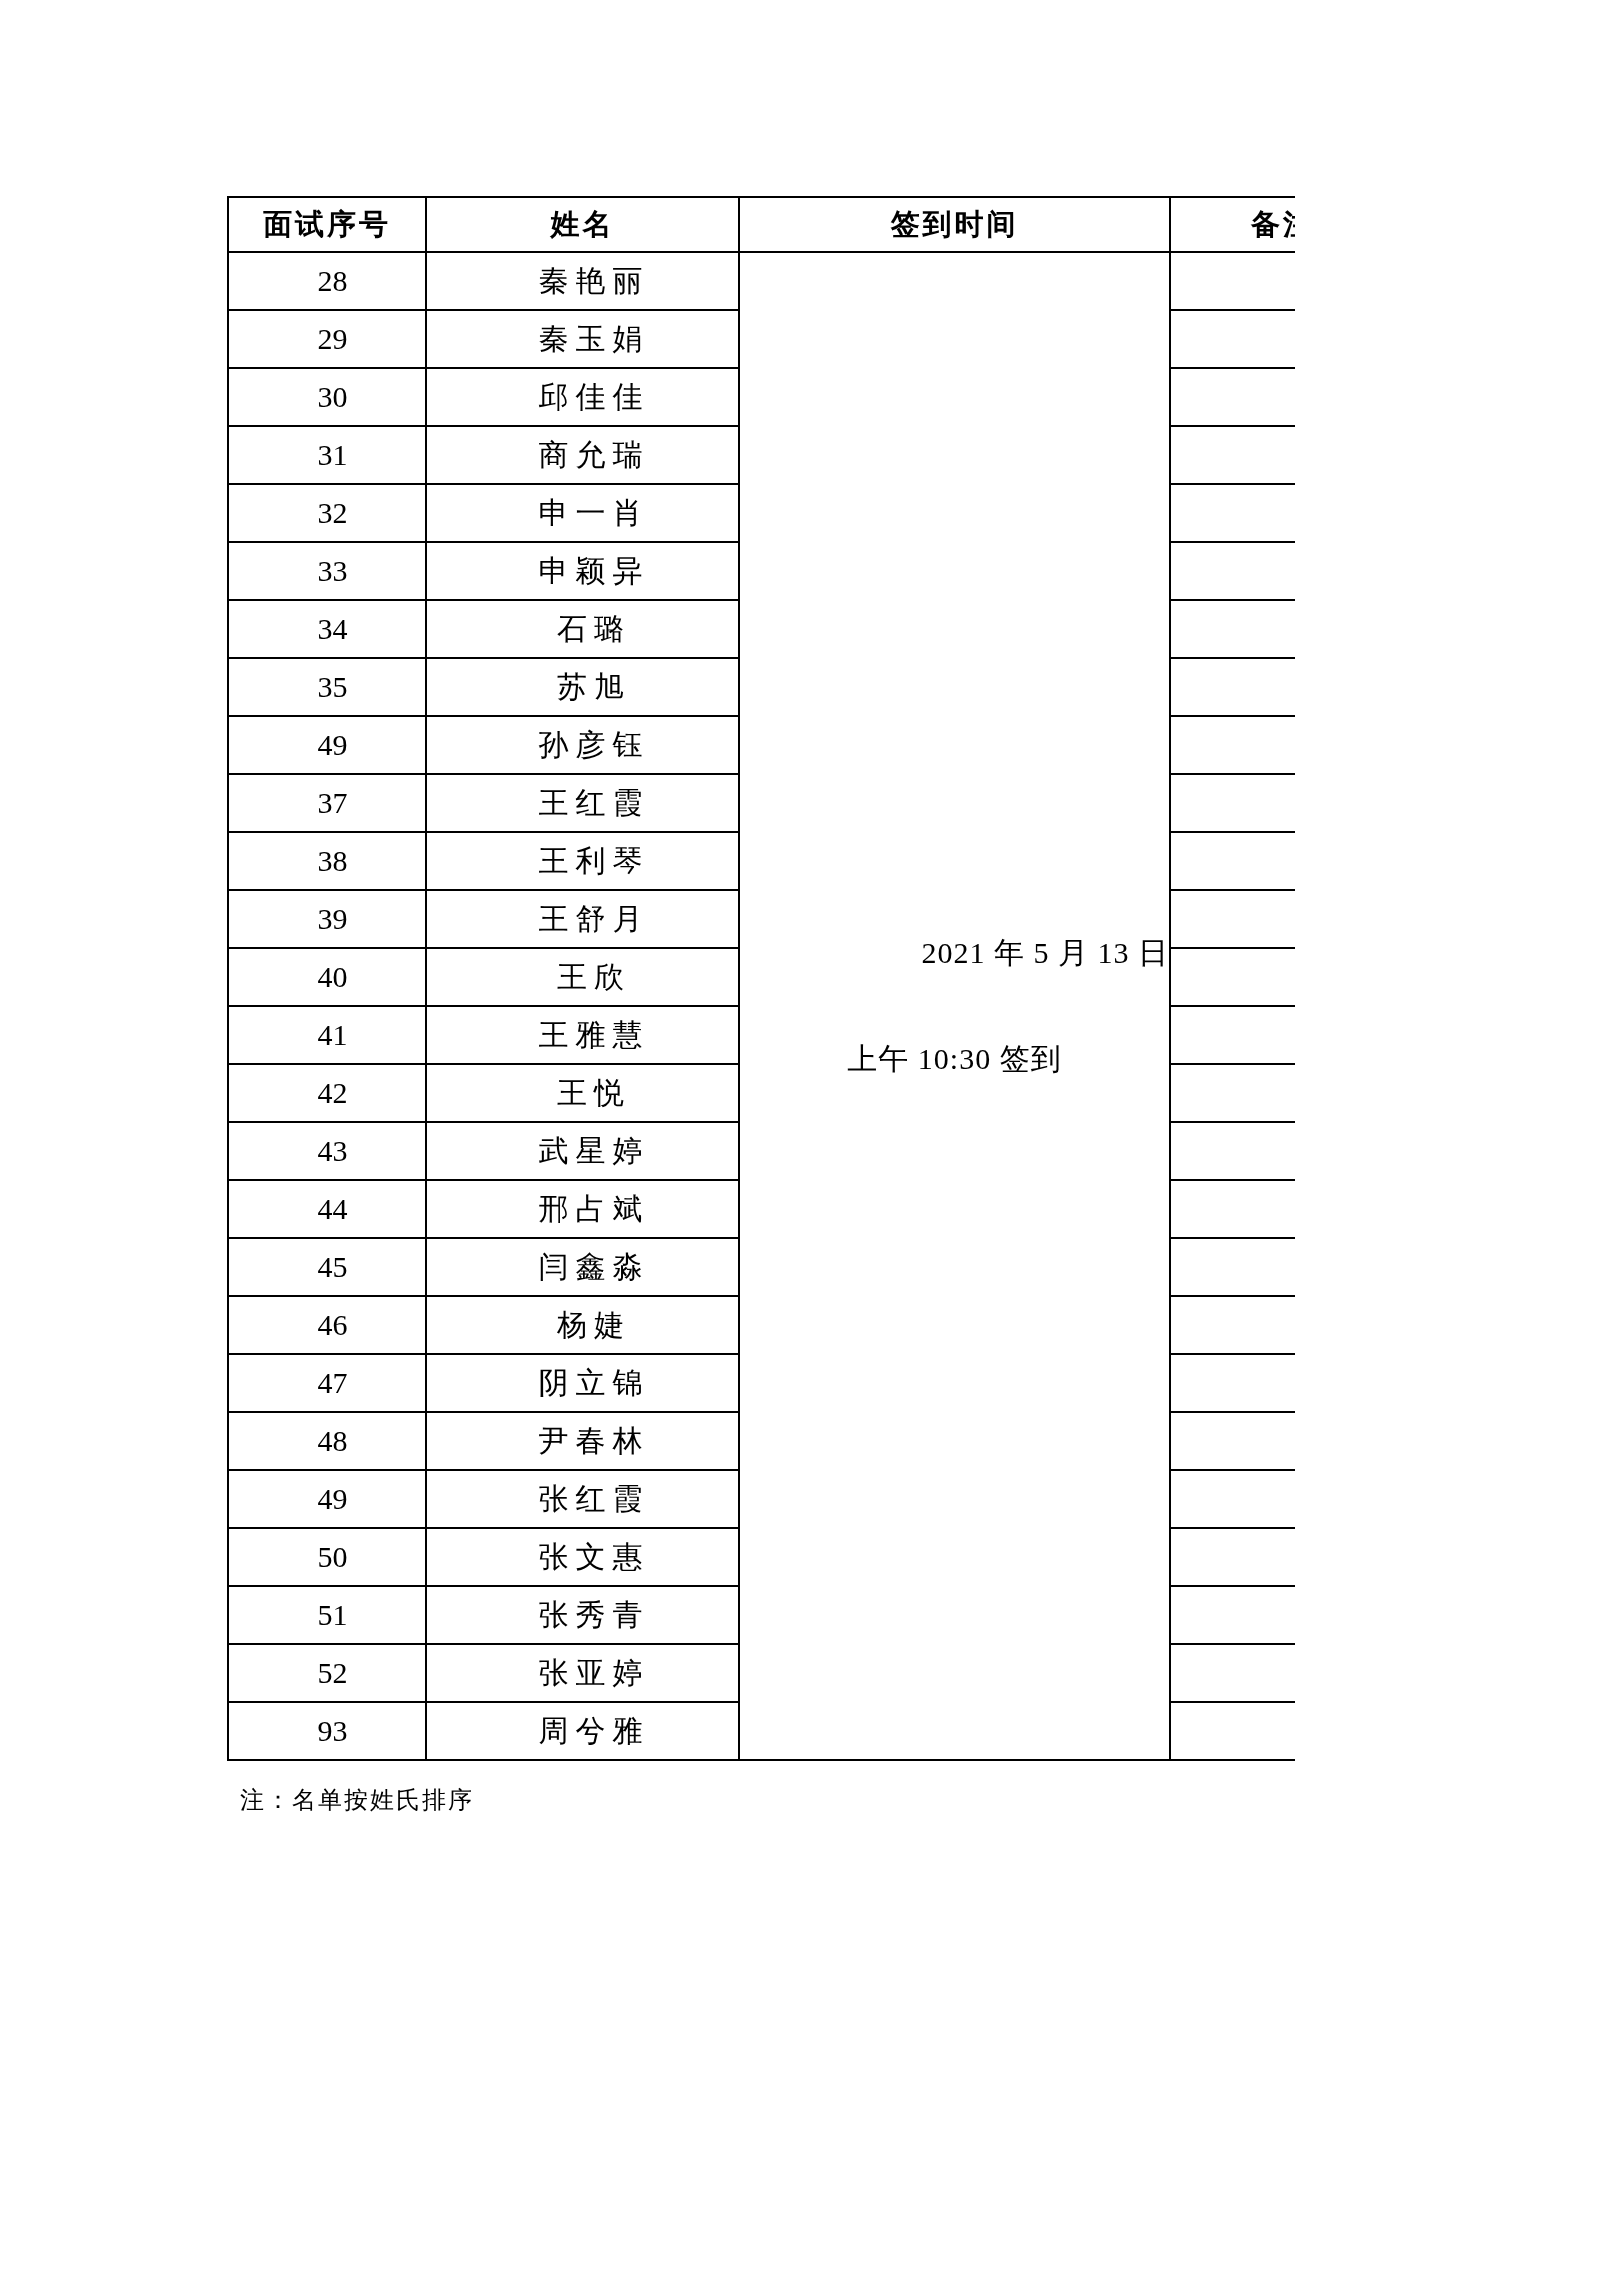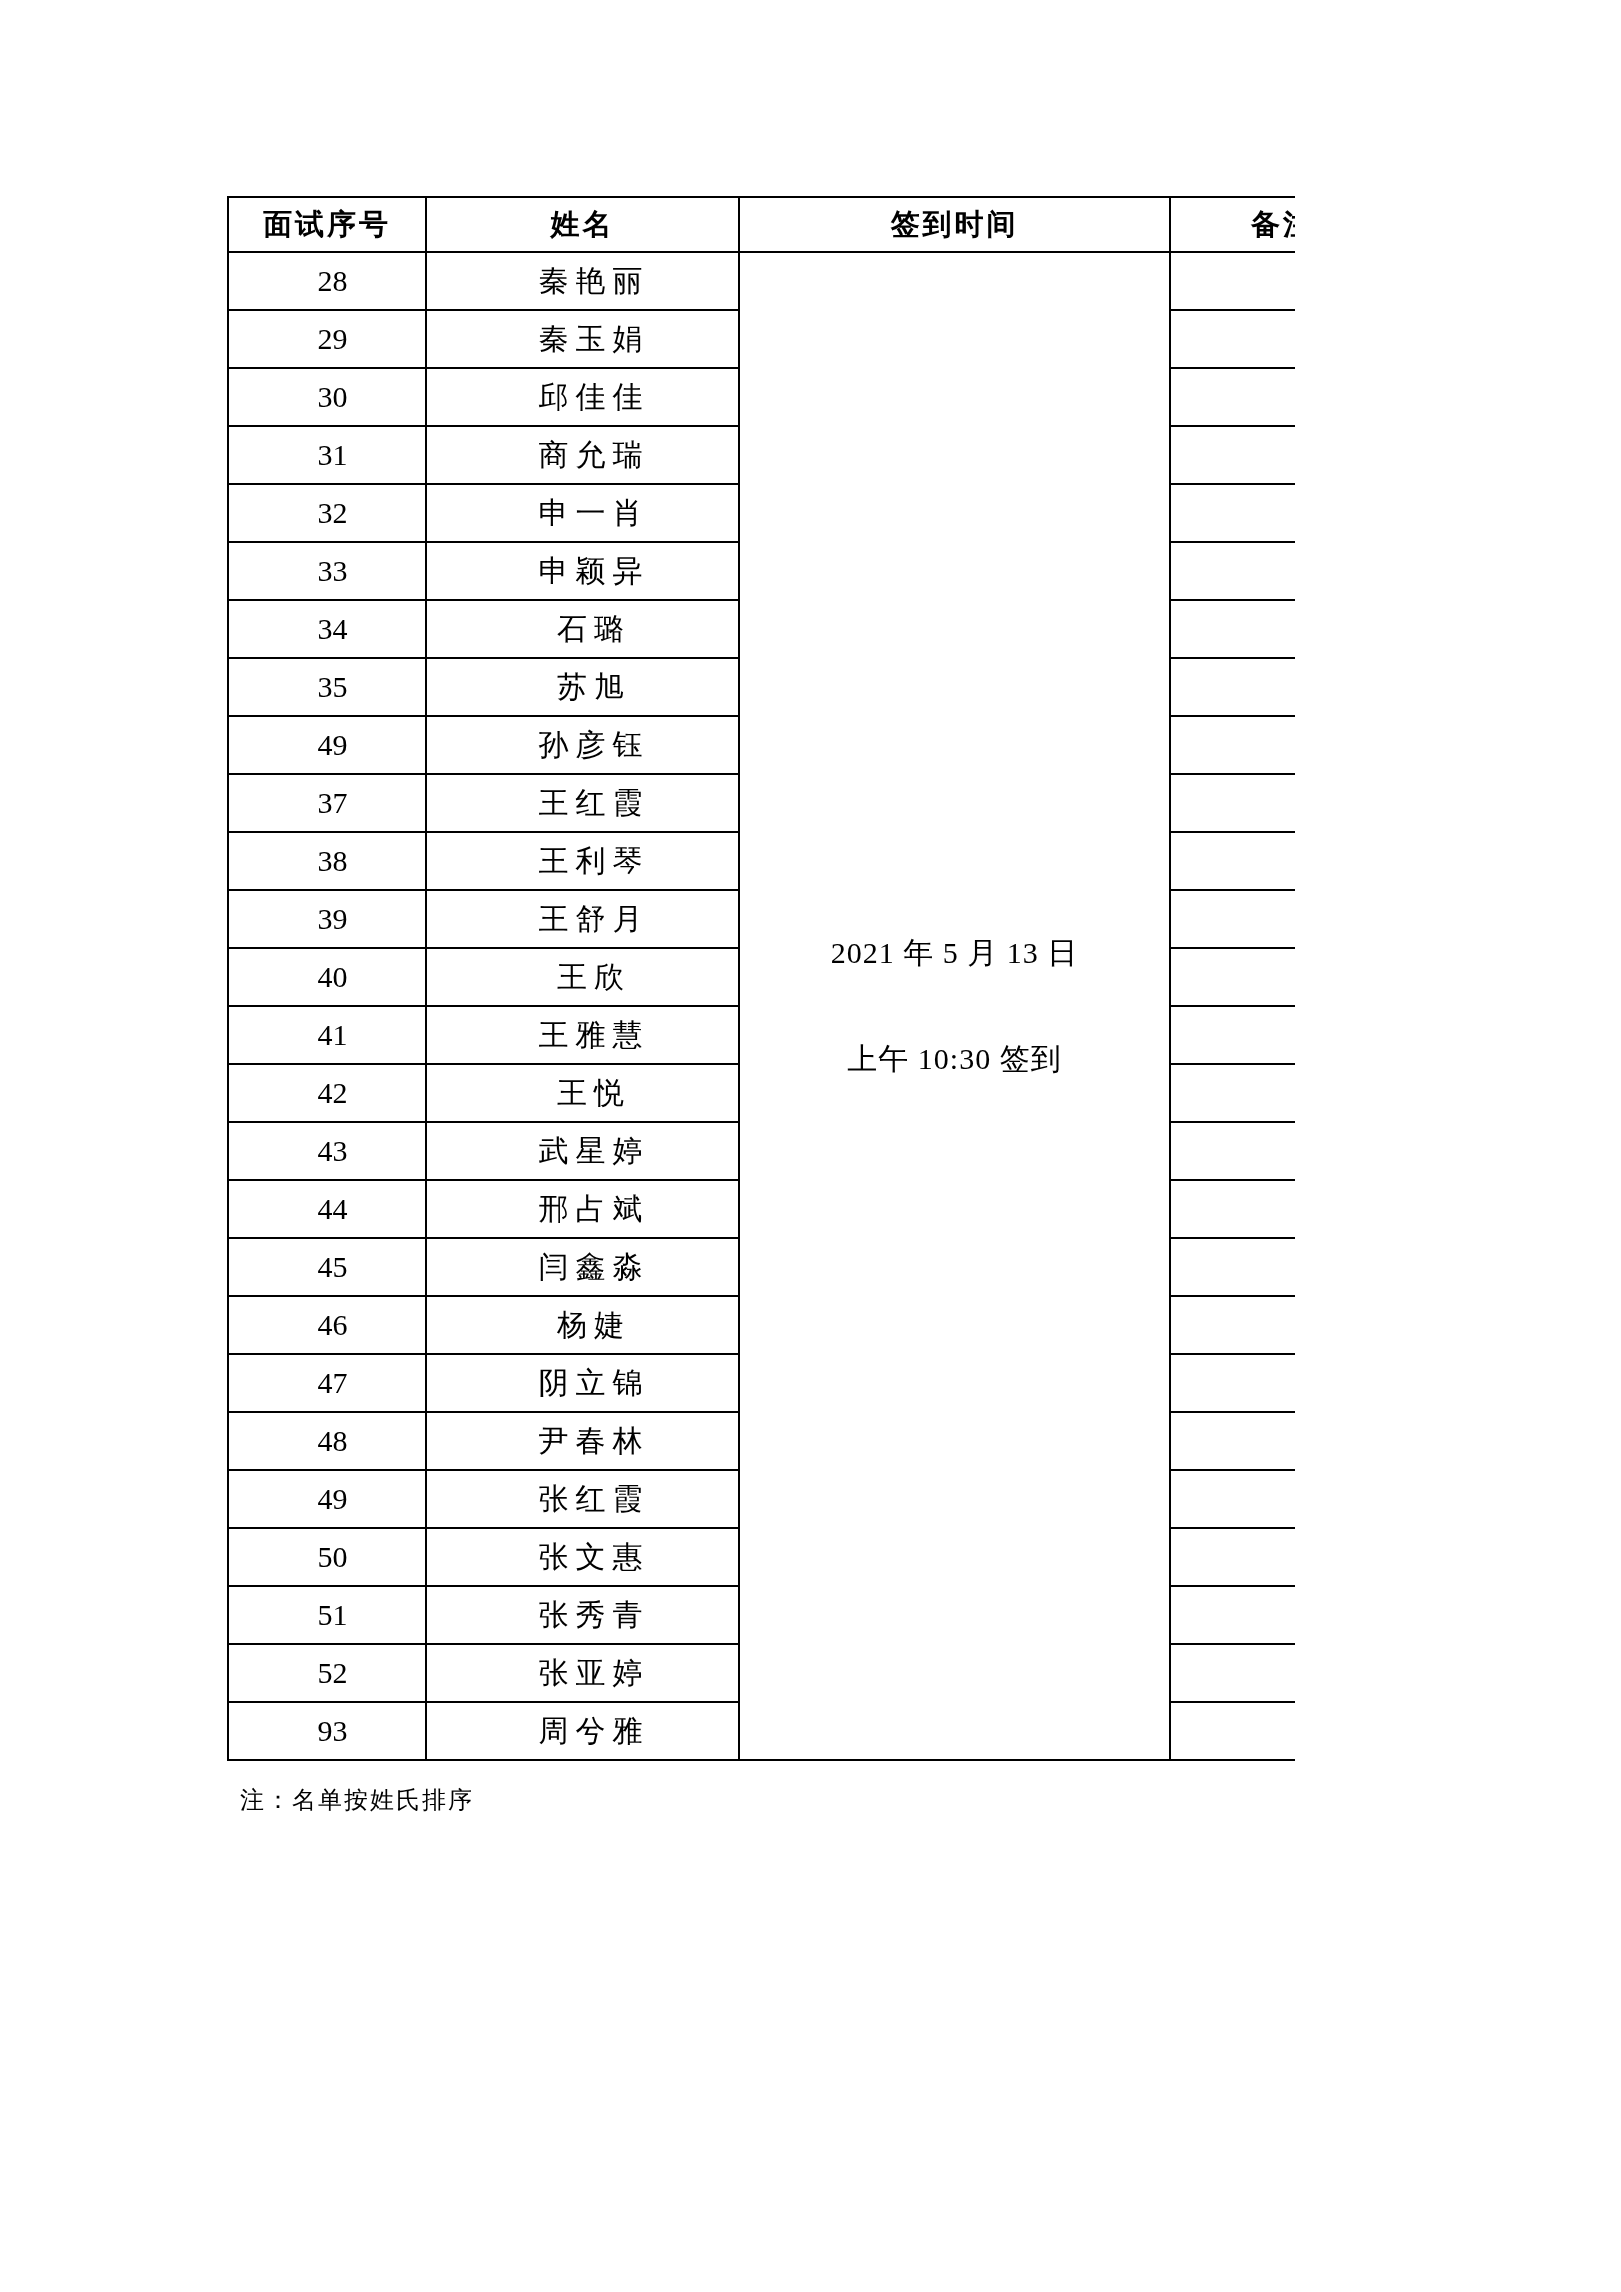--- a/index.html
+++ b/index.html
@@ -51,20 +51,21 @@
     letter-spacing: 6.9px;
     text-indent: 6.9px; 
     padding-left: 16px;
   }
   td.cell-signin {
     font-size: 35px;
     letter-spacing: 1px;
   }
   .signin-line-1 {
     margin-bottom: 65px;
+    text-align: right;
   }
   .signin-table tbody tr:last-child td {
     border-bottom: 2.9px solid #000000;
   }
   .footnote {
     position: absolute;
     left: 240px;
     top: 1784px;
     font-size: 24px;
     letter-spacing: 2px;

